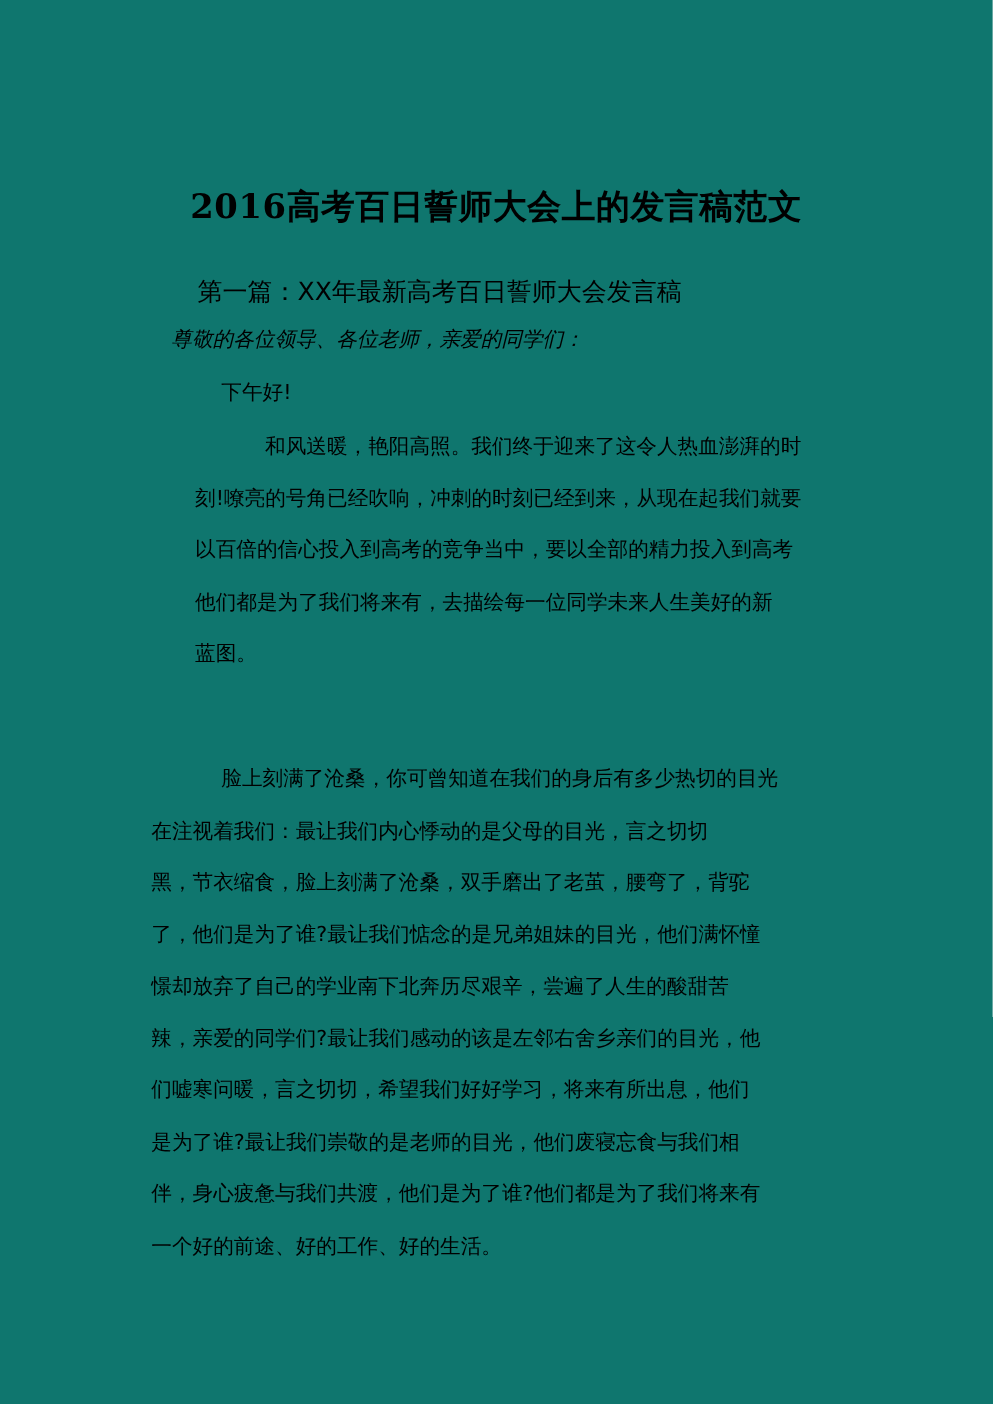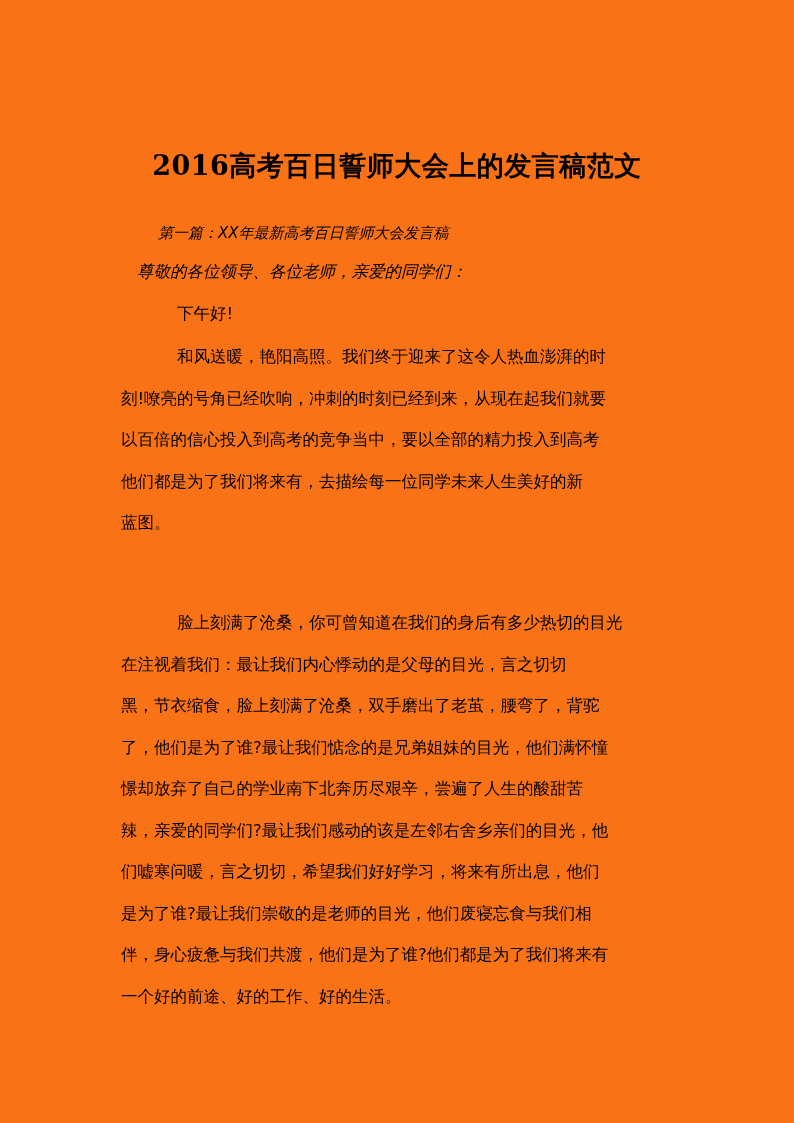--- a/index.html
+++ b/index.html
@@ -14,43 +14,42 @@
       overflow: hidden;
       font-family: "DejaVu Sans", sans-serif;
       color: #000000;
     }
     .page {
       position: absolute;
       left: 0;
       top: 0;
       width: 794px;
       height: 1123px;
-      background: #f97316;
+      background: #0f766e;
     }
     .title {
       position: absolute;
       left: 0;
       top: 146px;
       width: 794px;
       text-align: center;
       font-family: "DejaVu Serif", serif;
       font-weight: bold;
       font-size: 27px;
       line-height: 40px;
       letter-spacing: 0.5px;
       margin: 0;
     }
     .subtitle {
       position: absolute;
       left: 158px;
       top: 221px;
-      font-size: 15px;
+      font-size: 20px;
       line-height: 24px;
       white-space: nowrap;
-      font-style: italic;
     }
     .salutation {
       position: absolute;
       left: 137px;
       top: 260px;
       font-size: 16.5px;
       line-height: 24px;
       white-space: nowrap;
       font-style: italic;
     }
@@ -70,21 +69,21 @@
     }
     .line {
       height: 41.5px;
       line-height: 41.5px;
       white-space: nowrap;
       display: block;
     }
     .line.indent {
       padding-left: 56px;
     }
-    #para1 { top: 336px; }
+    #para1 { top: 336px; margin-left: 35px; }
     #para2 { top: 602px; }
   </style>
 </head>
 <body>
 
 <div class="page">
   <h1 class="title">2016高考百日誓师大会上的发言稿范文</h1>
 
   <div class="subtitle">第一篇：XX年最新高考百日誓师大会发言稿</div>
 

